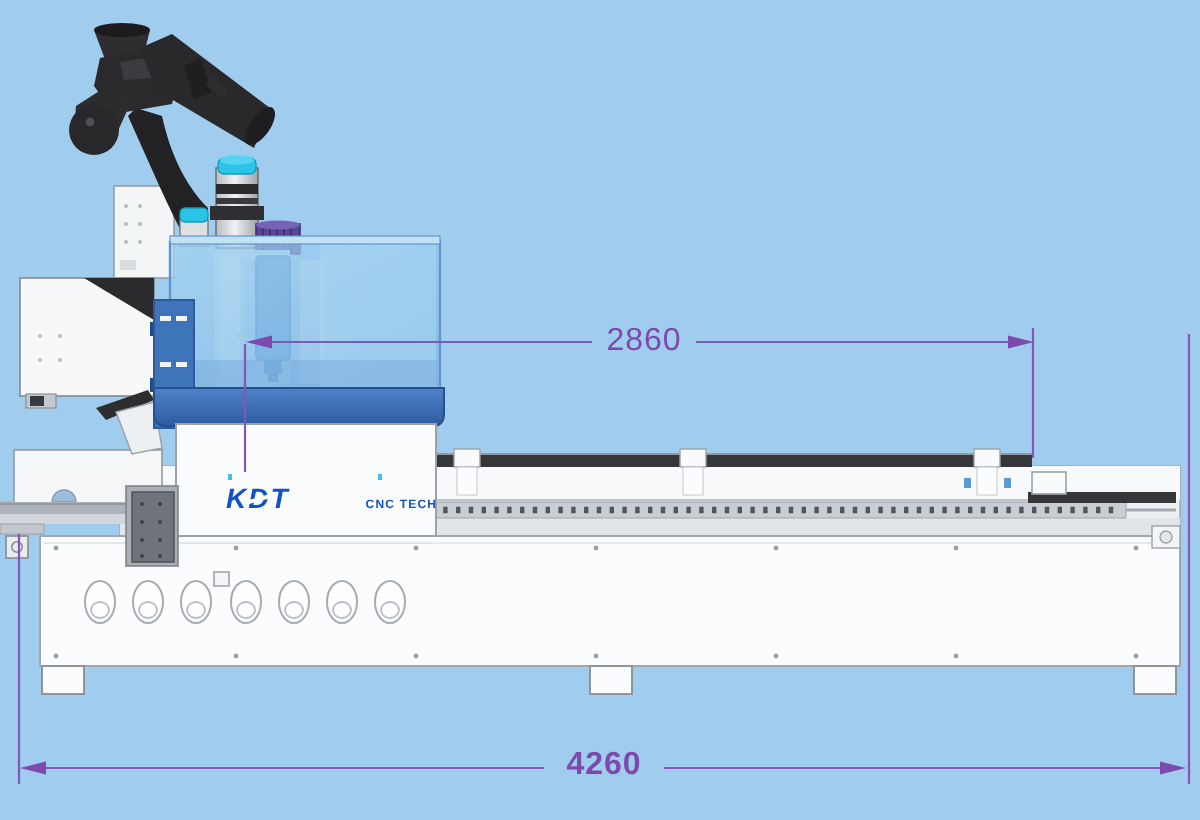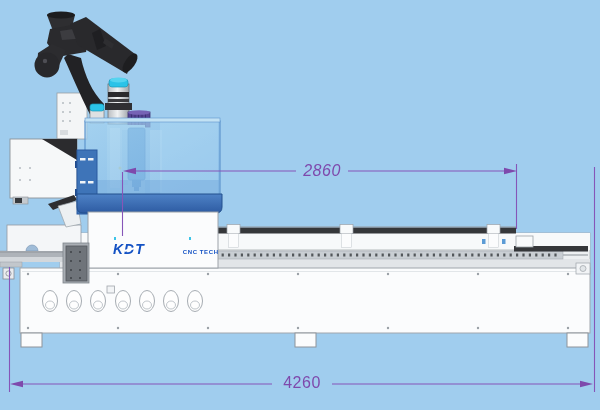--- a/index.html
+++ b/index.html
@@ -301,23 +301,23 @@
   <g stroke="#8655B8" stroke-width="1.1">
     <line x1="9.5" y1="267" x2="9.5" y2="392"></line>
     <line x1="594.5" y1="167" x2="594.5" y2="392"></line>
     <line x1="23" y1="384" x2="272" y2="384"></line>
     <line x1="332" y1="384" x2="580" y2="384"></line>
     <polygon points="10,384 23,380.8 23,387.2" fill="#7E49AC" stroke="none"></polygon>
     <polygon points="593,384 580,380.8 580,387.2" fill="#7E49AC" stroke="none"></polygon>
   </g>
 </svg>
 
-<div class="dim-label" style="left:322px;top:171px;font-style:italic;">2860</div>
-
-<div class="dim-label" style="left:302px;top:383px;">4260</div>
+<div class="dim-label" style="left:322px;top:171px;">2860</div>
+
+<div class="dim-label" style="left:302px;top:383px;font-weight:bold;">4260</div>
 
 <div class="kdt-logo">
   <span class="logo-main">KDT</span>
   <span class="logo-sub">CNC TECH</span>
 </div>
 
 
 </div>
 
 </body></html>

